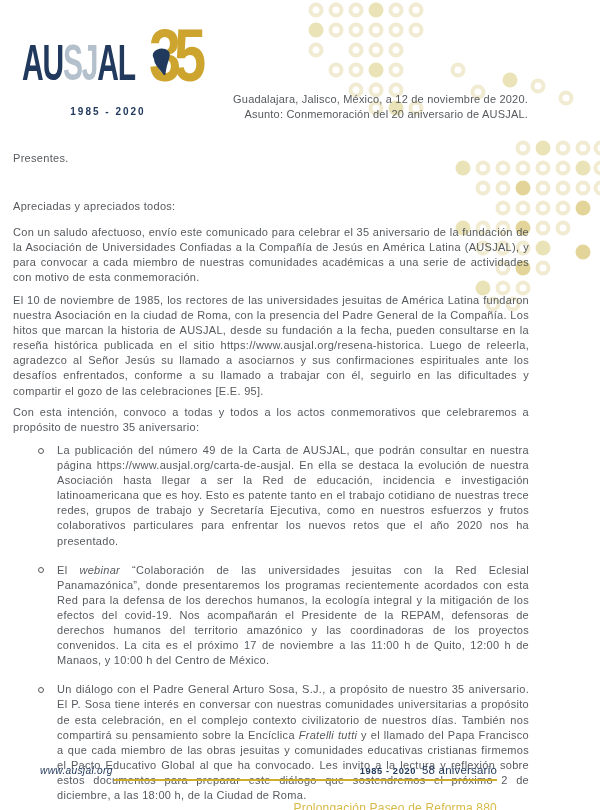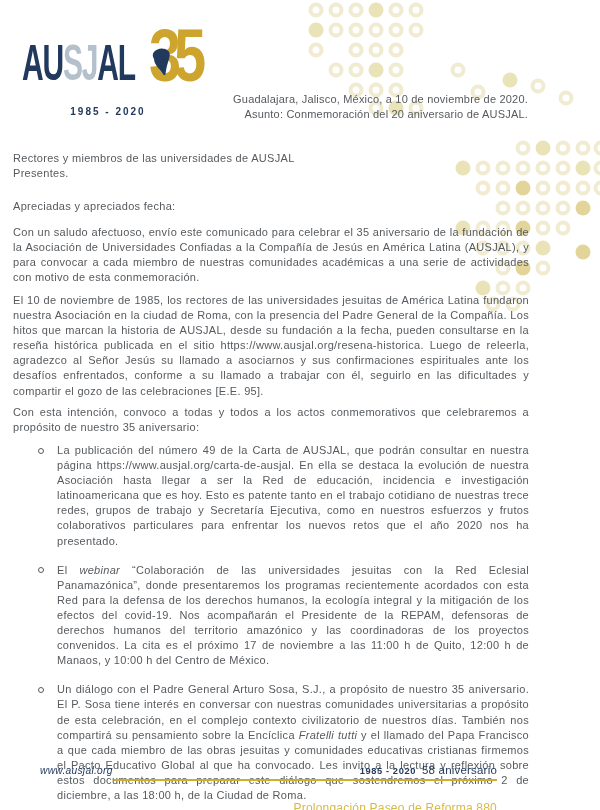--- a/index.html
+++ b/index.html
@@ -165,30 +165,29 @@
   <div class="logo">
     <div class="logo-word"><span>AU</span><span class="lt">SJ</span><span>AL</span></div>
     <div class="logo-num">35</div>
     <svg class="logo-map" viewBox="0 0 20 26">
       <path d="M7,0 C3,1 1,4 2,7 C3,9 2,11 3,13 C4,16 6,19 8,22 C9,24 10,26 11,25 C12,22 13,18 15,14 C17,10 19,6 17,3 C15,0 10,-1 7,0 Z" fill="#21395c" transform="rotate(-8 10 13)"></path>
     </svg>
     <div class="logo-years">1985 - 2020</div>
   </div>
 
   <div class="meta">
-    <div>Guadalajara, Jalisco, México, a 10 de noviembre de 2020.</div>
+    <div>Guadalajara, Jalisco, México, a 12 de noviembre de 2020.</div>
     <div>Asunto: Conmemoración del 20 aniversario de AUSJAL.</div>
   </div>
 
   <div class="tx recipients">
-    <div>Rectores y miembros de las universidades de AUSJAL</div>
     <div>Presentes.</div>
   </div>
 
-  <div class="tx salutation">Apreciadas y apreciados fecha:</div>
+  <div class="tx salutation">Apreciadas y apreciados todos:</div>
 
   <div class="tx just p-intro">Con un saludo afectuoso, envío este comunicado para celebrar el 35 aniversario de la fundación de la Asociación de Universidades Confiadas a la Compañía de Jesús en América Latina (AUSJAL), y para convocar a cada miembro de nuestras comunidades académicas a una serie de actividades con motivo de esta conmemoración.</div>
   <div class="tx just p-history">El 10 de noviembre de 1985, los rectores de las universidades jesuitas de América Latina fundaron nuestra Asociación en la ciudad de Roma, con la presencia del Padre General de la Compañía. Los hitos que marcan la historia de AUSJAL, desde su fundación a la fecha, pueden consultarse en la reseña histórica publicada en el sitio https://www.ausjal.org/resena-historica. Luego de releerla, agradezco al Señor Jesús su llamado a asociarnos y sus confirmaciones espirituales ante los desafíos enfrentados, conforme a su llamado a trabajar con él, seguirlo en las dificultades y compartir el gozo de las celebraciones [E.E. 95].</div>
   <div class="tx just p-convocation">Con esta intención, convoco a todas y todos a los actos conmemorativos que celebraremos a propósito de nuestro 35 aniversario:</div>
 
   <ul class="tx acts">
     <li><span>La publicación del número 49 de la Carta de AUSJAL, que podrán consultar en nuestra página https://www.ausjal.org/carta-de-ausjal. En ella se destaca la evolución de nuestra Asociación hasta llegar a ser la Red de educación, incidencia e investigación latinoamericana que es hoy. Esto es patente tanto en el trabajo cotidiano de nuestras trece redes, grupos de trabajo y Secretaría Ejecutiva, como en nuestros esfuerzos y frutos colaborativos particulares para enfrentar los nuevos retos que el año 2020 nos ha presentado.</span></li>
     <li><span>El </span><span style="font-style: italic;">webinar</span><span> “Colaboración de las universidades jesuitas con la Red Eclesial Panamazónica”, donde presentaremos los programas recientemente acordados con esta Red para la defensa de los derechos humanos, la ecología integral y la mitigación de los efectos del covid-19. Nos acompañarán el Presidente de la REPAM, defensoras de derechos humanos del territorio amazónico y las coordinadoras de los proyectos convenidos. La cita es el próximo 17 de noviembre a las 11:00 h de Quito, 12:00 h de Manaos, y 10:00 h del Centro de México.</span></li>
     <li><span>Un diálogo con el Padre General Arturo Sosa, S.J., a propósito de nuestro 35 aniversario. El P. Sosa tiene interés en conversar con nuestras comunidades universitarias a propósito de esta celebración, en el complejo contexto civilizatorio de nuestros días. También nos compartirá su pensamiento sobre la Encíclica </span><span style="font-style: italic;">Fratelli tutti</span><span> y el llamado del Papa Francisco a que cada miembro de las obras jesuitas y comunidades educativas cristianas firmemos el Pacto Educativo Global al que ha convocado. Les invito a la lectura y reflexión sobre estos documentos para preparar este diálogo que sostendremos el próximo 2 de diciembre, a las 18:00 h, de la Ciudad de Roma.</span></li>
   </ul>

